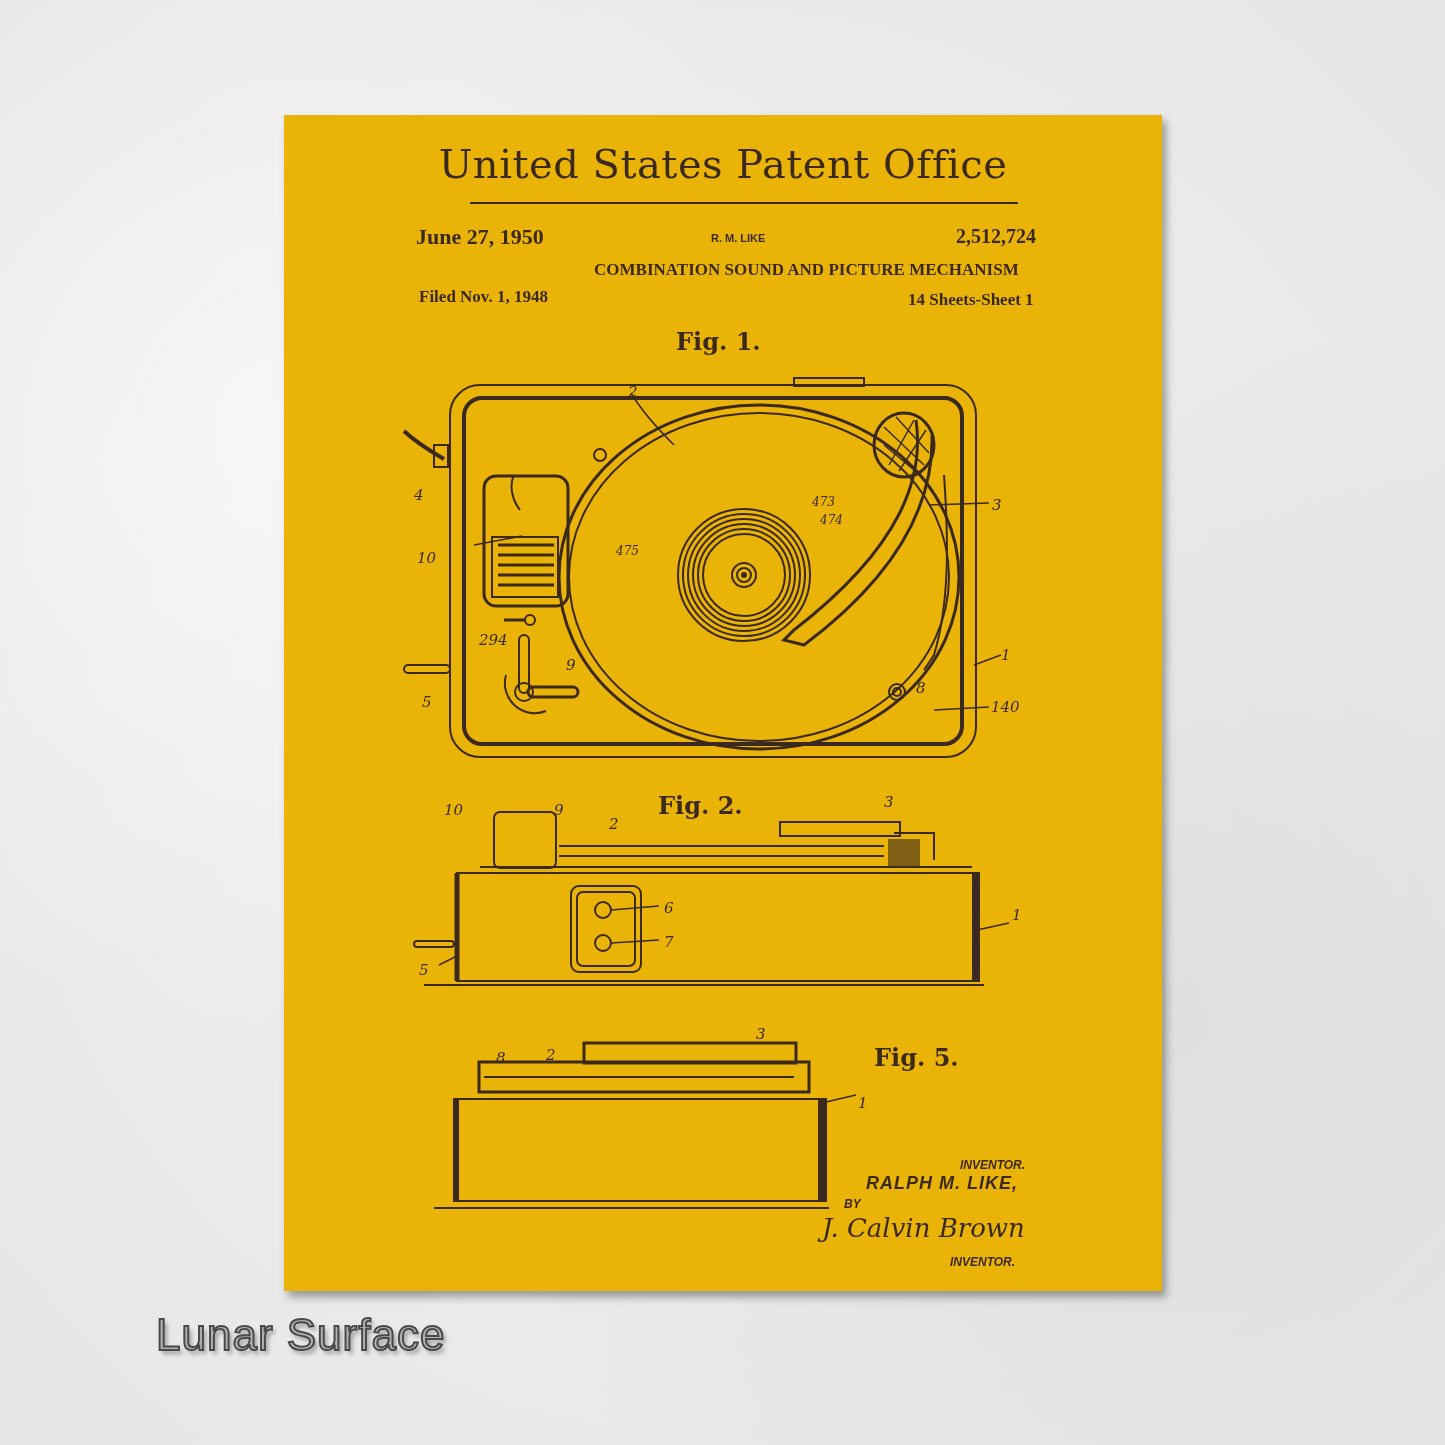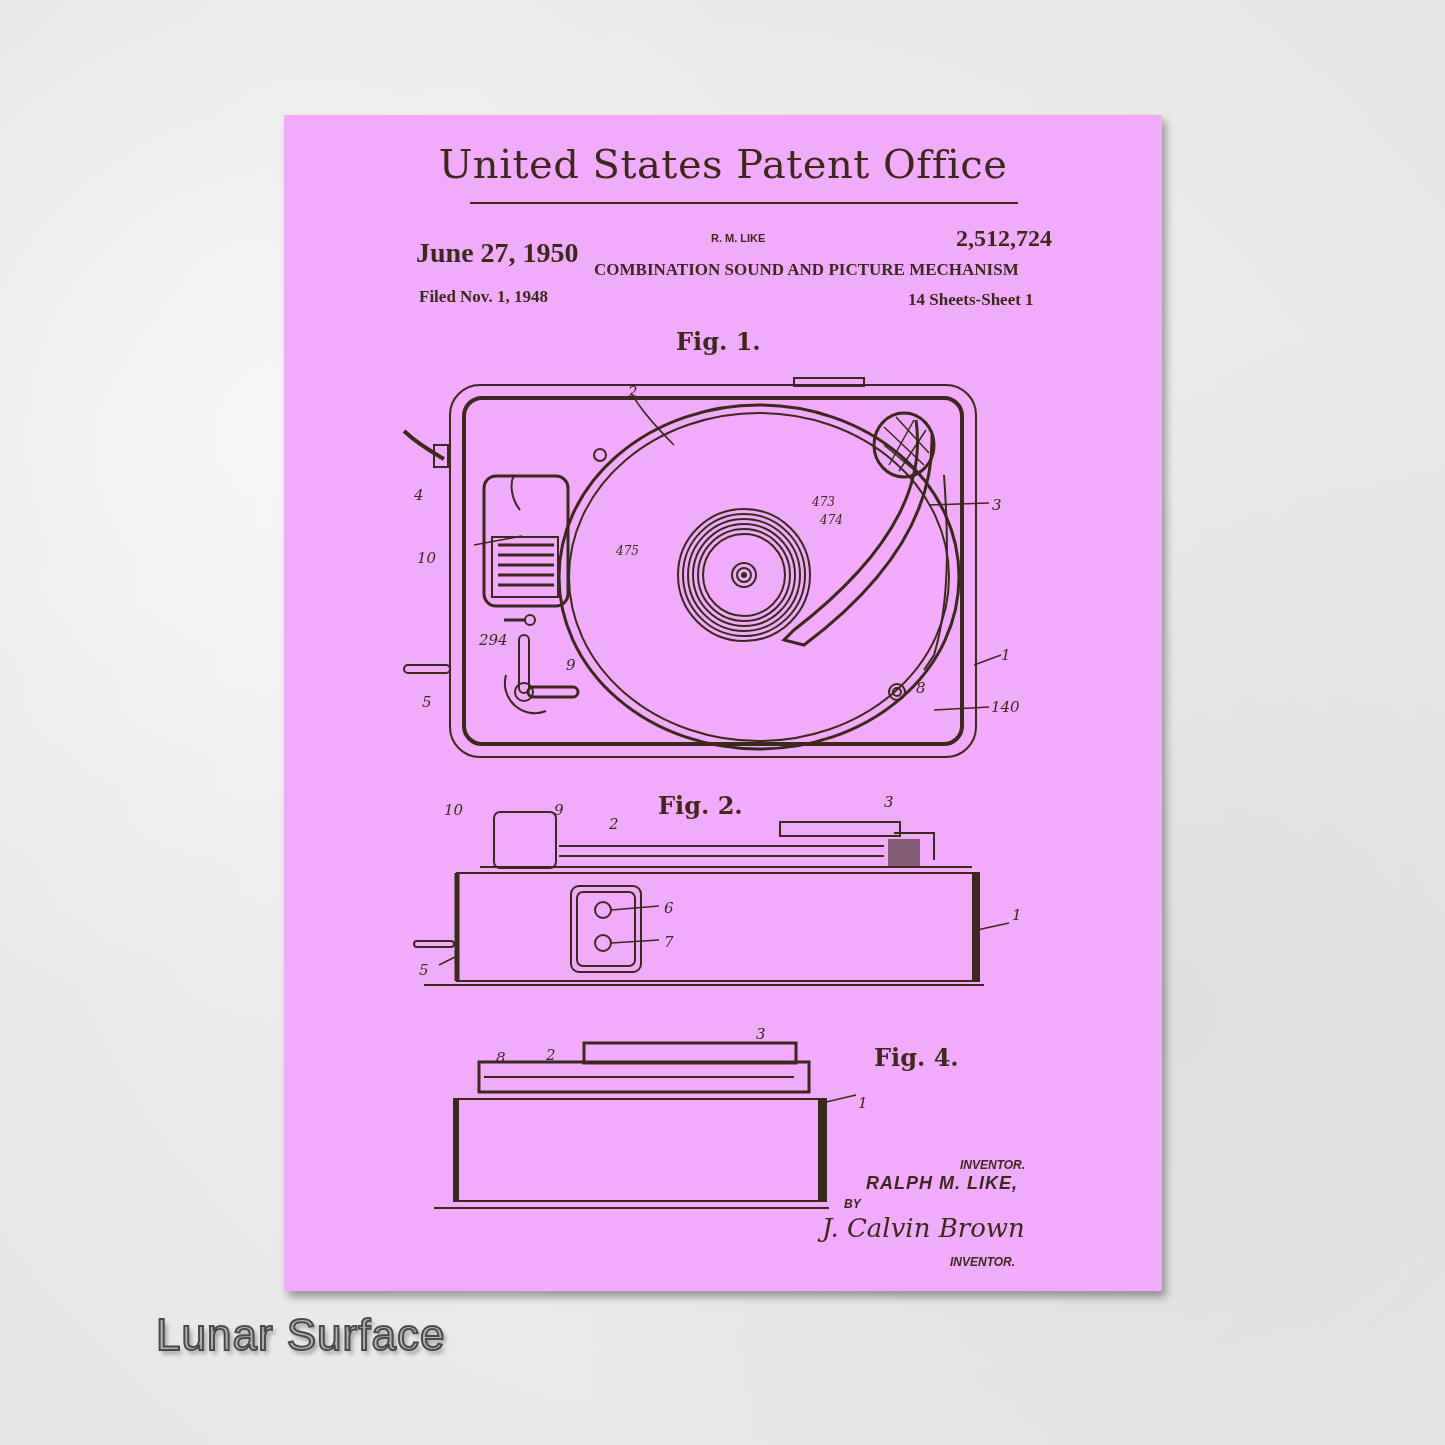--- a/index.html
+++ b/index.html
@@ -4,21 +4,21 @@
 <style>
   html,body{margin:0;padding:0;}
   body{width:1445px;height:1445px;position:relative;overflow:hidden;
     background:#ececec;
     background-image:
       radial-gradient(circle at 20% 30%, rgba(255,255,255,.6) 0, transparent 40%),
       radial-gradient(circle at 80% 70%, rgba(210,210,210,.5) 0, transparent 45%),
       radial-gradient(circle at 50% 50%, #f1f1f1 0, #e6e6e6 100%);
     font-family:"Liberation Serif", serif;}
   .panel{position:absolute;left:284px;top:115px;width:878px;height:1176px;
-    background:#f0abfc;box-shadow:4px 6px 8px rgba(0,0,0,.35);}
+    background:#eab308;box-shadow:4px 6px 8px rgba(0,0,0,.35);}
   .title{position:absolute;left:0;width:100%;top:26px;text-align:center;
     font-family:"DejaVu Serif", serif;font-size:40px;color:#3b2a1c;letter-spacing:.5px;}
   .rule{position:absolute;left:186px;width:548px;top:87px;height:2px;background:#3b2a1c;}
   .hdr{position:absolute;font-family:"Liberation Serif", serif;font-weight:bold;color:#3b2a1c;}
   .mono{position:absolute;font-family:Liberation Serif, serif;font-weight:bold;color:#3b2a1c;font-size:17px;}
   .sans{position:absolute;font-family:"Liberation Sans", sans-serif;font-weight:bold;color:#3b2a1c;font-size:11px;}
   .fig{position:absolute;font-family:"DejaVu Serif", serif;font-weight:bold;color:#3b2a1c;font-size:24px;}
   svg text{font-family:"DejaVu Serif", serif;font-style:italic;fill:#3b2a1c;}
   .drawing{position:absolute;left:0;top:0;}
   .inventor{position:absolute;font-family:"Liberation Sans", sans-serif;font-weight:bold;color:#3b2a1c;font-style:italic;}
@@ -26,30 +26,30 @@
     font-size:44px;color:#b0b4b3;-webkit-text-stroke:2px #4a4a4a;letter-spacing:1px;
     text-shadow:3px 4px 4px rgba(0,0,0,.35);}
 </style>
 </head>
 <body>
 
 <div class="panel">
   <div class="title">United States Patent Office</div>
   <div class="rule"></div>
 
-  <div class="hdr" style="left:132px;top:122px;font-size:28px;">June 27, 1950</div>
+  <div class="hdr" style="left:132px;top:109px;font-size:22px;">June 27, 1950</div>
   <div class="sans" style="left:427px;top:117px;">R. M. LIKE</div>
-  <div class="hdr" style="left:672px;top:110px;font-size:24px;">2,512,724</div>
+  <div class="hdr" style="left:672px;top:110px;font-size:20px;">2,512,724</div>
   <div class="mono" style="left:310px;top:145px;">COMBINATION SOUND AND PICTURE MECHANISM</div>
   <div class="mono" style="left:135px;top:172px;">Filed Nov. 1, 1948</div>
   <div class="mono" style="left:616px;top:175px;margin-left:8px;">14 Sheets-Sheet 1</div>
 
   <div class="fig" style="left:392px;top:212px;">Fig. 1.</div>
   <div class="fig" style="left:374px;top:676px;">Fig. 2.</div>
-  <div class="fig" style="left:590px;top:928px;">Fig. 4.</div>
+  <div class="fig" style="left:590px;top:928px;">Fig. 5.</div>
 
   <svg class="drawing" width="878" height="1176" viewBox="0 0 878 1176">
     <g fill="none" stroke="#3b2a1c" stroke-width="2">
 
       <g>
         <rect x="166" y="270" width="526" height="372" rx="30" stroke-width="2"></rect>
         <rect x="180" y="283" width="498" height="346" rx="18" stroke-width="4"></rect>
         <rect x="510" y="263" width="70" height="8"></rect>
 
         <path d="M120 316 C135 330 150 338 160 344" stroke-width="4"></path>

